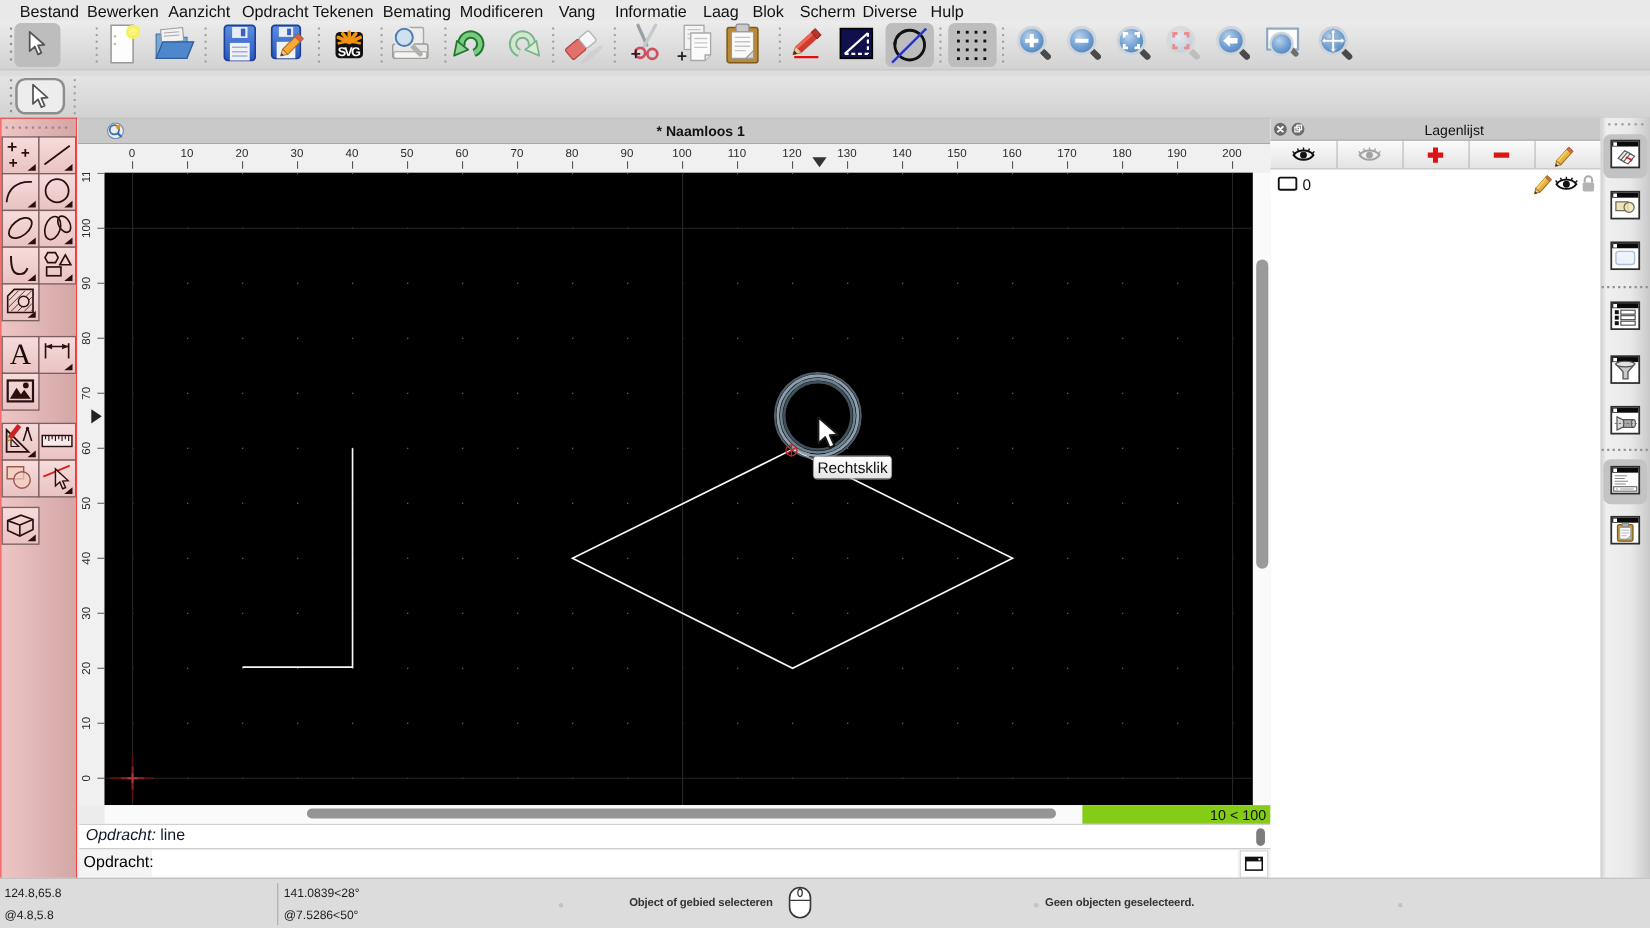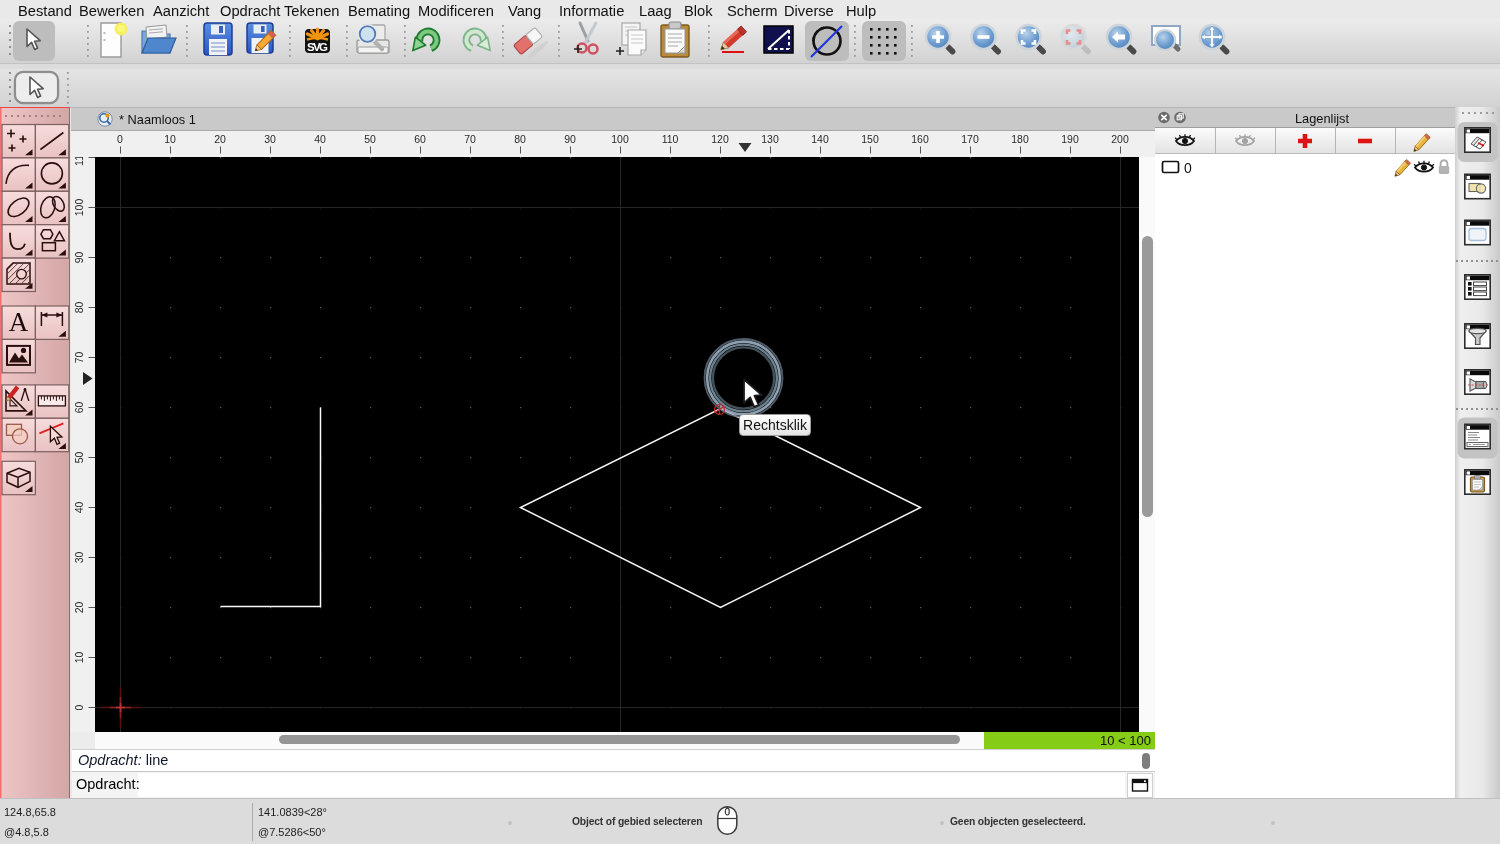--- a/index.html
+++ b/index.html
@@ -15,21 +15,21 @@
        background:linear-gradient(#e4e4e4,#d2d2d2);border-bottom:1px solid #b5b5b5;}
   
   #main{position:absolute;top:108px;left:0;width:1500px;height:690px;background:#e8e8e8;}
   
   #sidebar{position:absolute;top:-1px;left:0;width:69px;height:691px;
      background:linear-gradient(90deg,#eec6c6,#d4a6a6);
      border-top:1.5px solid #ef4444;border-right:1.5px solid #ef4444;border-bottom:1.5px solid #ef4444;}
   
   #titlebar{position:absolute;left:71px;top:0;width:1084px;height:23px;background:#c9c9c9;
      border-bottom:1px solid #a8a8a8;box-sizing:border-box;}
-  #titlebar .t{position:absolute;left:48px;right:0;top:3.5px;font-size:12.8px;color:#111;}
+  #titlebar .t{position:absolute;left:48px;right:0;top:3.5px;text-align:center;font-size:12.8px;color:#111;font-weight:bold;}
   #hruler{position:absolute;left:71px;top:23px;width:1084px;height:25.5px;background:#f0f0f0;}
   #vruler{position:absolute;left:71px;top:48.5px;width:24px;height:623px;background:#f0f0f0;}
   #canvas{position:absolute;left:95px;top:48.5px;width:1044px;height:575px;background:#000;}
   #vscroll{position:absolute;left:1139px;top:48.5px;width:16px;height:575px;background:#fafafa;}
   #hscrollrow{position:absolute;left:71px;top:623.5px;width:1068px;height:17px;background:#ececec;}
   #hscrolltrack{position:absolute;left:24px;top:0;width:889px;height:17px;background:#fafafa;}
   #coordbox{position:absolute;left:913px;top:0;width:171px;height:17px;background:#84cc16;
      font-size:13px;color:#111;text-align:right;padding-right:4px;box-sizing:border-box;line-height:17px;}
   #history{position:absolute;left:72px;top:641px;width:1083px;height:21.5px;background:#fff;
      border-top:1px solid #cfcfcf;box-sizing:border-box;}

